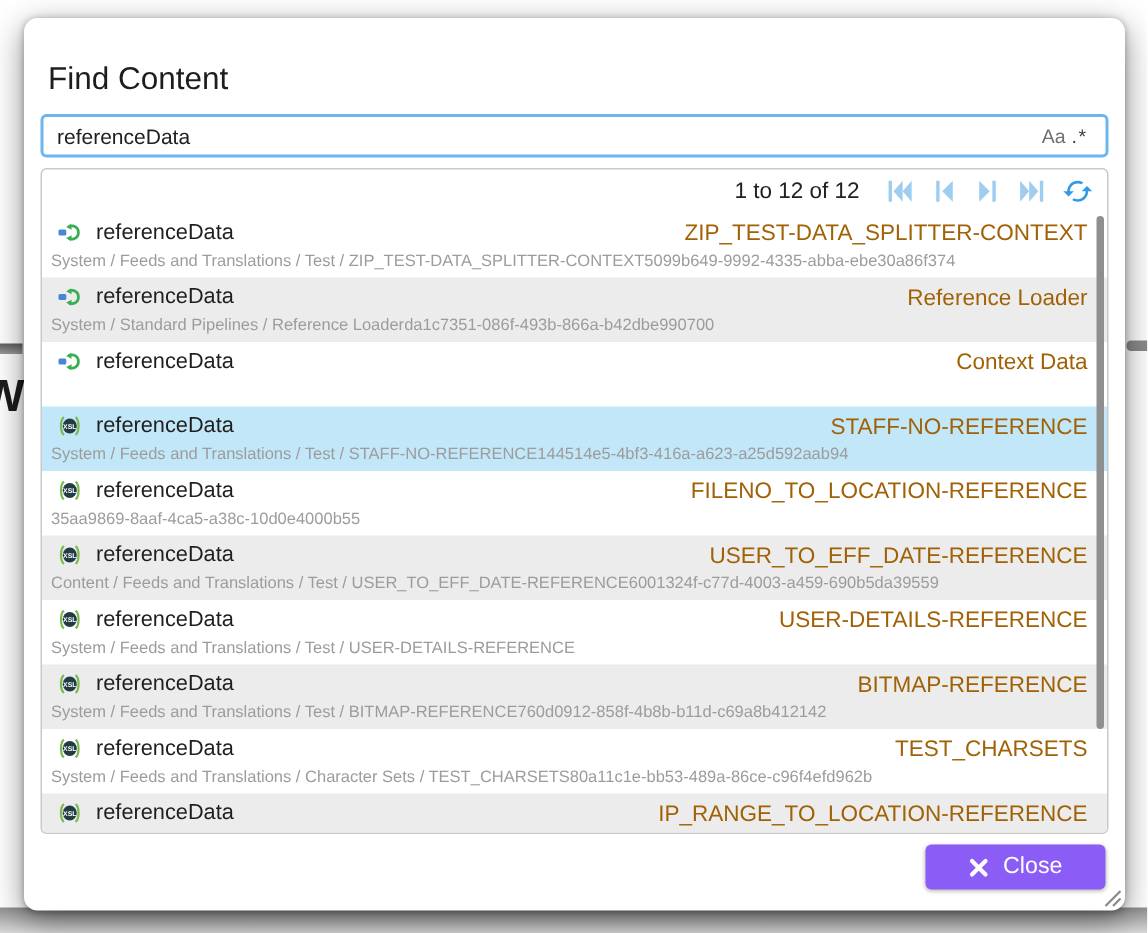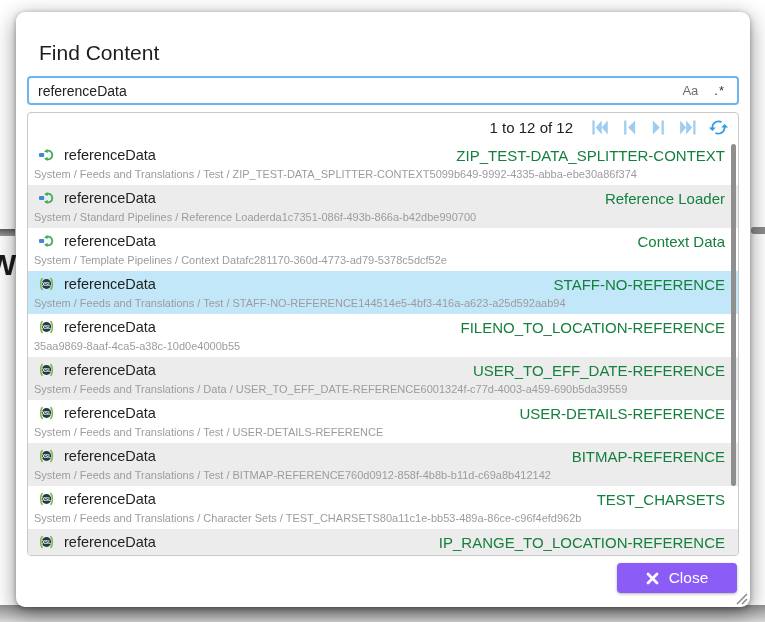--- a/index.html
+++ b/index.html
@@ -13,48 +13,48 @@
     background:#8b8b8b;border-radius:3px 0 0 3px;}
   .bg-letter{position:absolute;left:-12px;top:248px;font-size:30px;color:#1c1c1c;
     font-weight:bold;}
   .bg-bottom-strip{position:absolute;left:0;top:605px;width:765px;height:17px;
     background:linear-gradient(180deg,#8f8f8f,#d9d9d9);}
 
   
   .dialog{position:absolute;left:16px;top:12px;width:734px;height:595px;
     background:#fff;border-radius:9px;
     box-shadow:0 6px 22px rgba(0,0,0,.45),0 1px 5px rgba(0,0,0,.3);}
-  .dlg-title{position:absolute;left:16px;top:29px;font-size:21px;color:#1d1d1d;margin-left:7px;}
+  .dlg-title{position:absolute;left:16px;top:29px;font-size:21px;color:#1d1d1d;}
 
   
   .search-box{position:absolute;left:11px;top:64px;width:712px;height:29px;
     border:2px solid #6cb6f0;border-radius:4px;box-sizing:border-box;
     display:flex;align-items:center;background:#fff;}
   .search-box input{flex:1;border:none;outline:none;font-family:inherit;
     font-size:14px;color:#212121;padding:0 0 0 9px;background:transparent;}
-  .tgl-case{font-size:13px;color:#6f6f6f;margin-right:16px;cursor:pointer;}
+  .tgl-case{font-size:13px;color:#6f6f6f;margin-right:4px;cursor:pointer;}
   .tgl-regex{font-size:13px;color:#3a3a3a;margin-right:12px;cursor:pointer;letter-spacing:1px;}
 
   
   .panel{position:absolute;left:11px;top:100px;width:712px;height:444px;
     border:1px solid #c9c9c9;border-radius:4px;box-sizing:border-box;
     overflow:hidden;background:#fff;}
   .pg-header{height:29px;display:flex;align-items:center;justify-content:flex-end;
     padding-right:8px;gap:7px;}
   .pg-label{font-size:15px;color:#212121;margin-right:7px;}
   .pg-btn{width:23px;height:23px;display:flex;align-items:center;justify-content:center;
     cursor:pointer;}
   .rows{position:relative;}
   .row{height:43px;box-sizing:border-box;cursor:pointer;}
   .row.striped{background:#ececec;}
   .row.selected{background:#c2e7f8;}
   .row-main{display:flex;align-items:center;height:26px;padding:0 13px 0 10px;}
   .row-icon{width:17px;height:14px;display:inline-flex;margin-right:9px;flex:none;}
   .r-name{font-size:14.5px;color:#1f1f1f;white-space:nowrap;}
-  .r-title{margin-left:auto;font-size:15px;color:#15803d;white-space:nowrap;}
+  .r-title{margin-left:auto;font-size:15px;color:#a16207;white-space:nowrap;}
   .row-sub{display:flex;justify-content:flex-start;align-items:flex-start;
     height:17px;padding:0 13px 0 6px;font-size:11px;color:#9c9c9c;white-space:nowrap;}
   .scroll-thumb{position:absolute;right:2px;top:31px;width:5px;height:342px;
     background:#8f8f8f;border-radius:3px;cursor:grab;}
 
   
   .close-btn{position:absolute;right:13px;top:551px;width:120px;height:30px;
     background:#8b5cf6;border:none;border-radius:4px;color:#fff;
     display:flex;align-items:center;justify-content:center;gap:10px;
     font-family:inherit;font-size:15.5px;cursor:pointer;
@@ -163,24 +163,20 @@
           <rect x="0.5" y="5" width="5.2" height="4" rx="1" fill="#4a84d8"></rect>
           <path d="M7.2 3.2c3.6-1.7 6.6.6 6.6 3.8 0 3.2-3 5.5-6.6 3.8" fill="none" stroke="#3aae53" stroke-width="1.8"></path>
           <path d="M8.9 1.1 5.6 3.4l3.7 1.7z" fill="#3aae53"></path>
           <path d="M8.9 12.9 5.6 10.6l3.7-1.7z" fill="#3aae53"></path>
         </svg>
       </span>
 
       <span class="r-name">referenceData</span>
       <span class="r-title">Context Data</span>
     </div>
-    <div class="row-sub">
-      <span class="r-path">System / Template Pipelines / Context Data</span>
-      <span class="r-id">fc281170-360d-4773-ad79-5378c5dcf52e</span>
-    </div>
   </div>
           <div class="row selected">
     <div class="row-main">
 
       <span class="row-icon">
         <svg width="17" height="14" viewBox="0 0 16 14">
           <path d="M4.1 1.1C1.5 3 1.5 11 4.1 12.9" stroke="#7cb94e" stroke-width="1.5" fill="none"></path>
           <path d="M11.9 1.1c2.6 1.9 2.6 9.9 0 11.8" stroke="#7cb94e" stroke-width="1.5" fill="none"></path>
           <ellipse cx="8" cy="7" rx="4.7" ry="5" fill="#223c46"></ellipse>
           <text x="8" y="8.7" font-size="4.6" fill="#ffffff" text-anchor="middle" font-family="Liberation Sans, sans-serif" font-weight="bold">XSL</text>
@@ -220,21 +216,21 @@
           <path d="M4.1 1.1C1.5 3 1.5 11 4.1 12.9" stroke="#7cb94e" stroke-width="1.5" fill="none"></path>
           <path d="M11.9 1.1c2.6 1.9 2.6 9.9 0 11.8" stroke="#7cb94e" stroke-width="1.5" fill="none"></path>
           <ellipse cx="8" cy="7" rx="4.7" ry="5" fill="#223c46"></ellipse>
           <text x="8" y="8.7" font-size="4.6" fill="#ffffff" text-anchor="middle" font-family="Liberation Sans, sans-serif" font-weight="bold">XSL</text>
         </svg>
       </span>
       <span class="r-name">referenceData</span>
       <span class="r-title">USER_TO_EFF_DATE-REFERENCE</span>
     </div>
     <div class="row-sub">
-      <span class="r-path">System / Feeds and Translations / Data / USER_TO_EFF_DATE-REFERENCE</span>
+      <span class="r-path">Content / Feeds and Translations / Test / USER_TO_EFF_DATE-REFERENCE</span>
       <span class="r-id">6001324f-c77d-4003-a459-690b5da39559</span>
     </div>
   </div>
           <div class="row">
     <div class="row-main">
 
       <span class="row-icon">
         <svg width="17" height="14" viewBox="0 0 16 14">
           <path d="M4.1 1.1C1.5 3 1.5 11 4.1 12.9" stroke="#7cb94e" stroke-width="1.5" fill="none"></path>
           <path d="M11.9 1.1c2.6 1.9 2.6 9.9 0 11.8" stroke="#7cb94e" stroke-width="1.5" fill="none"></path>

